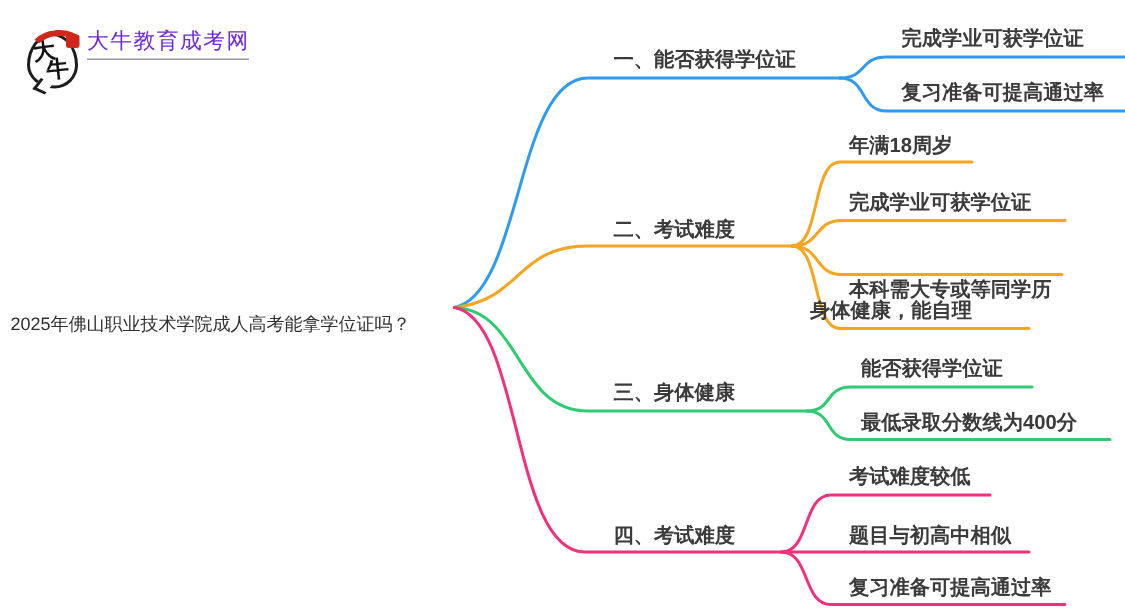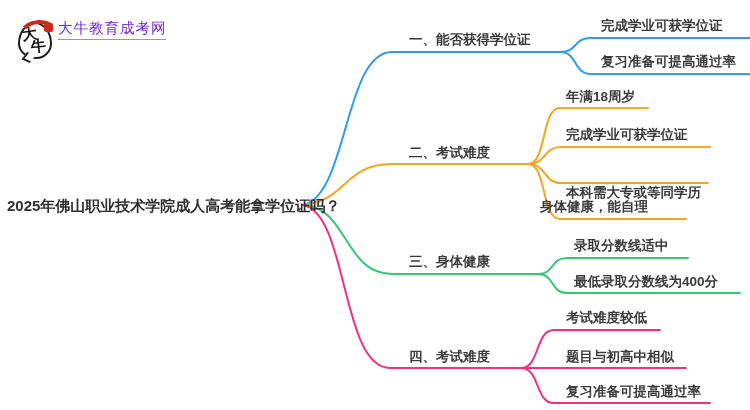--- a/index.html
+++ b/index.html
@@ -5,21 +5,21 @@
   html,body{margin:0;padding:0;}
   body{
     width:750px;height:410px;position:relative;background:#ffffff;overflow:hidden;
     font-family:"Liberation Sans","DejaVu Sans",sans-serif;
   }
   #canvas{position:absolute;left:0;top:0;width:750px;height:410px;}
   .node{
     position:absolute;white-space:nowrap;color:#3b3b3b;
     font-size:13.5px;font-weight:600;line-height:17px;
   }
-  .root-node{font-size:15px;font-weight:700;color:#2f2f2f;}
+  .root-node{font-size:12px;font-weight:400;color:#2f2f2f;margin-top:11px;}
   
   .logo{position:absolute;left:16px;top:18px;width:170px;height:44px;cursor:pointer;}
   .bubble{
     position:absolute;left:2px;top:4px;width:30px;height:33px;
     border:2px solid #1d1d1d;background:#fff;
     border-radius:50% 50% 46% 54% / 58% 58% 42% 42%;
   }
   .bubble-tail{
     position:absolute;left:4px;bottom:-5px;width:7px;height:7px;background:#fff;
     border-left:2px solid #1d1d1d;border-bottom:2px solid #1d1d1d;
@@ -90,19 +90,19 @@
 <div class="node" style="left:601px;top:17px;">完成学业可获学位证</div>
 <div class="node" style="left:601px;top:53px;">复习准备可提高通过率</div>
 
 <div class="node" style="left:409px;top:144px;">二、考试难度</div>
 <div class="node" style="left:566px;top:88px;">年满18周岁</div>
 <div class="node" style="left:566px;top:126px;">完成学业可获学位证</div>
 <div class="node" style="left:566px;top:162px;margin-top:22px;">本科需大专或等同学历</div>
 <div class="node" style="left:540px;top:198px;">身体健康，能自理</div>
 
 <div class="node" style="left:409px;top:253px;">三、身体健康</div>
-<div class="node" style="left:574px;top:237px;">录取分数线适中</div>
+<div class="node" style="left:574px;top:237px;">能否获得学位证</div>
 <div class="node" style="left:574px;top:273px;">最低录取分数线为400分</div>
 
 <div class="node" style="left:409px;top:348px;">四、考试难度</div>
 <div class="node" style="left:566px;top:309px;">考试难度较低</div>
 <div class="node" style="left:566px;top:348px;">题目与初高中相似</div>
 <div class="node" style="left:566px;top:383px;">复习准备可提高通过率</div>
 
 </body></html>

